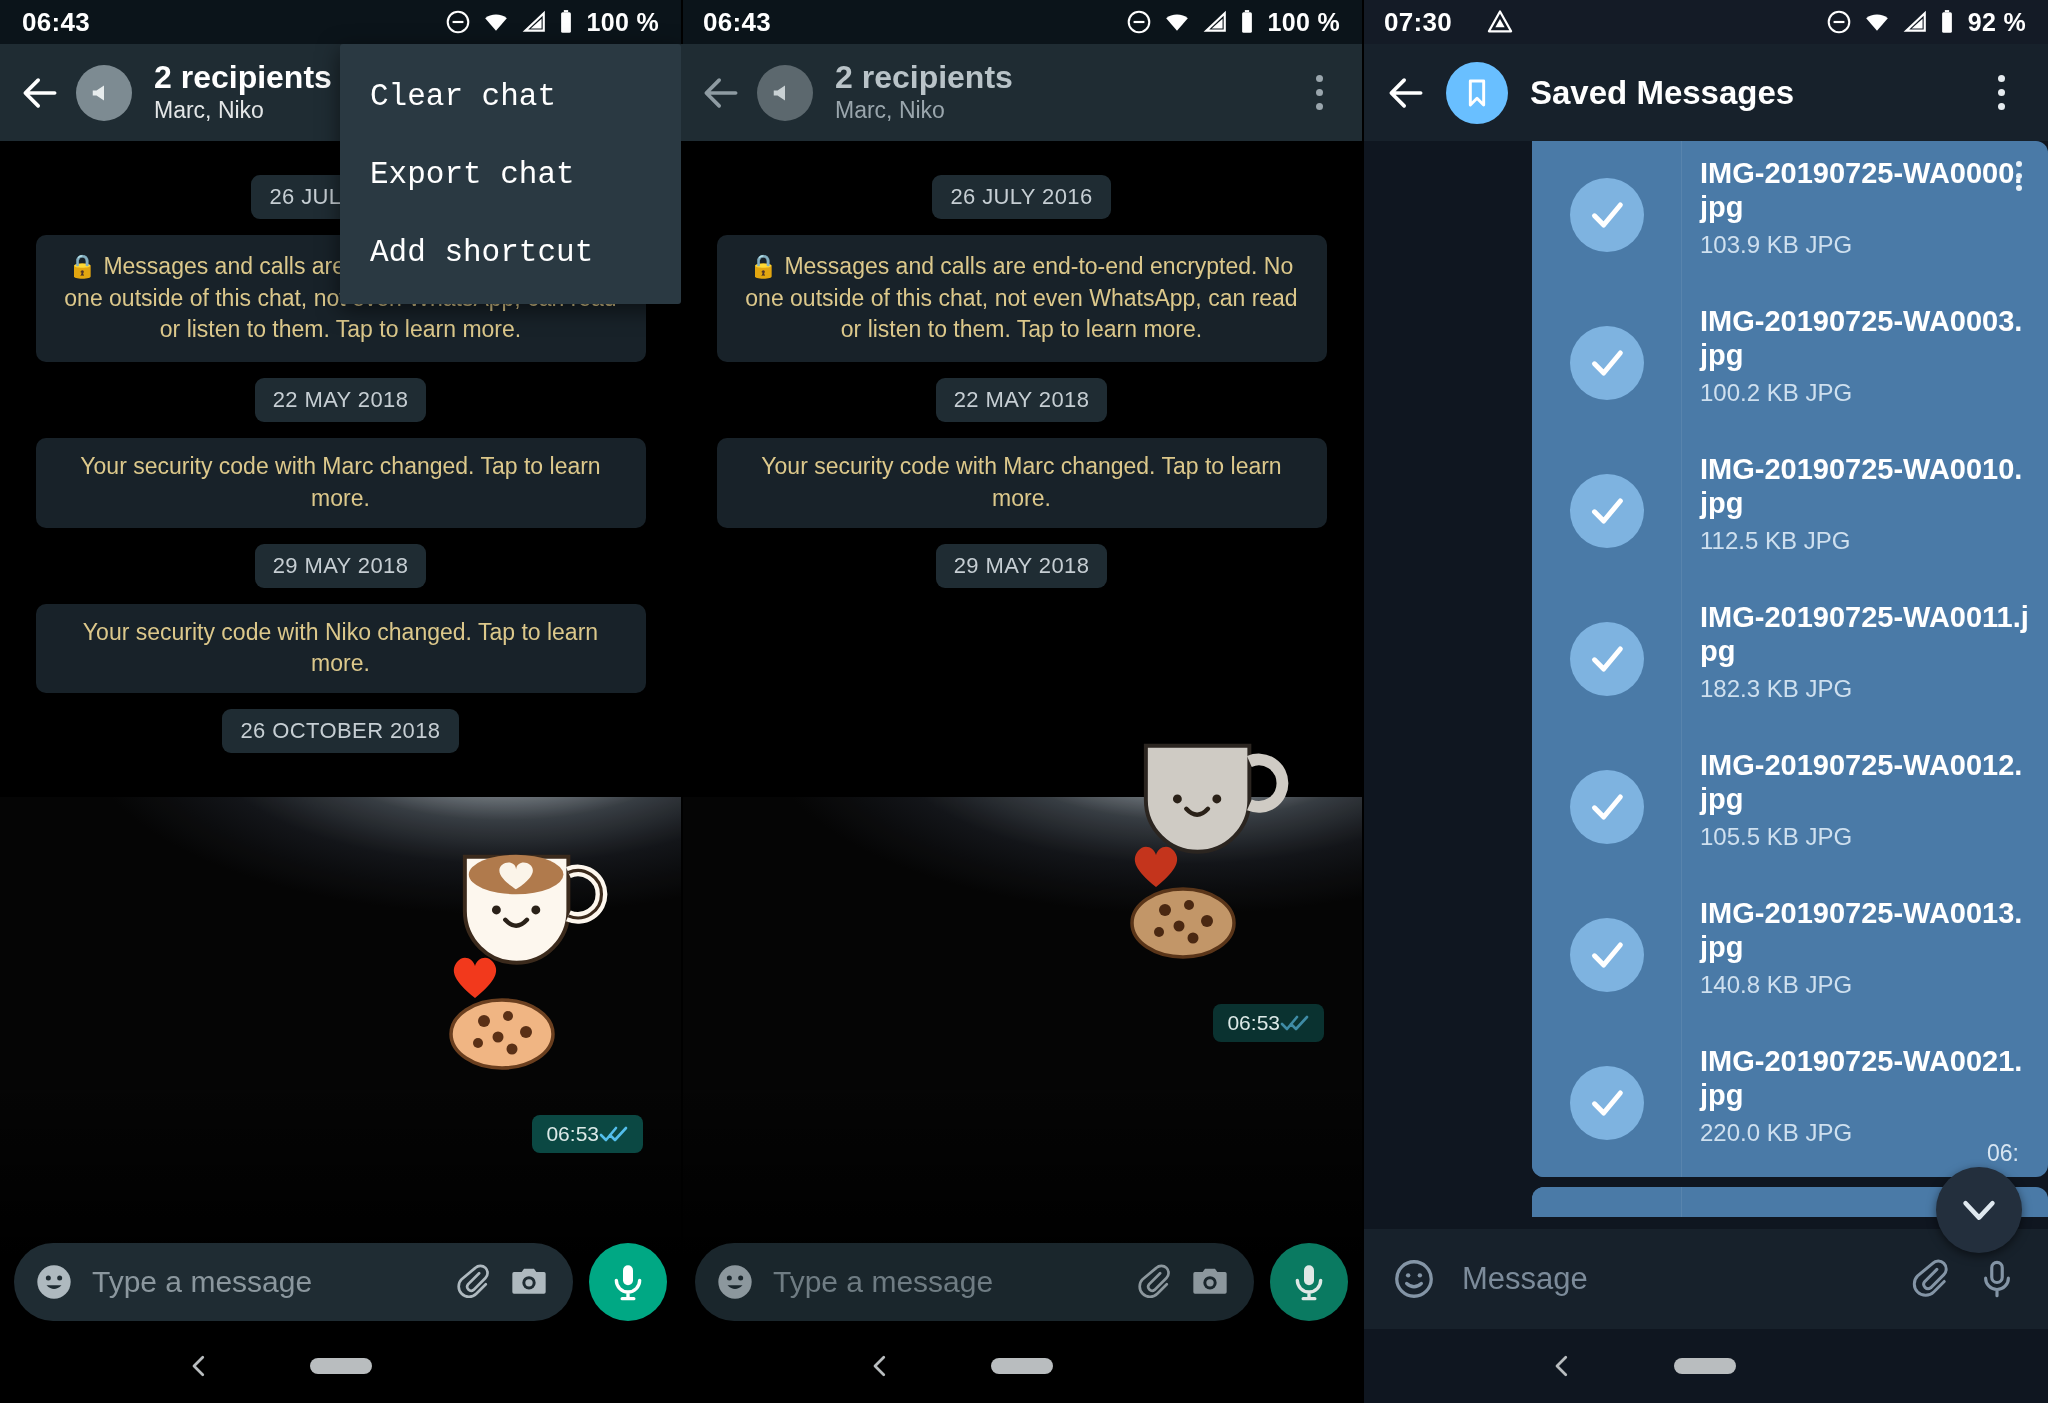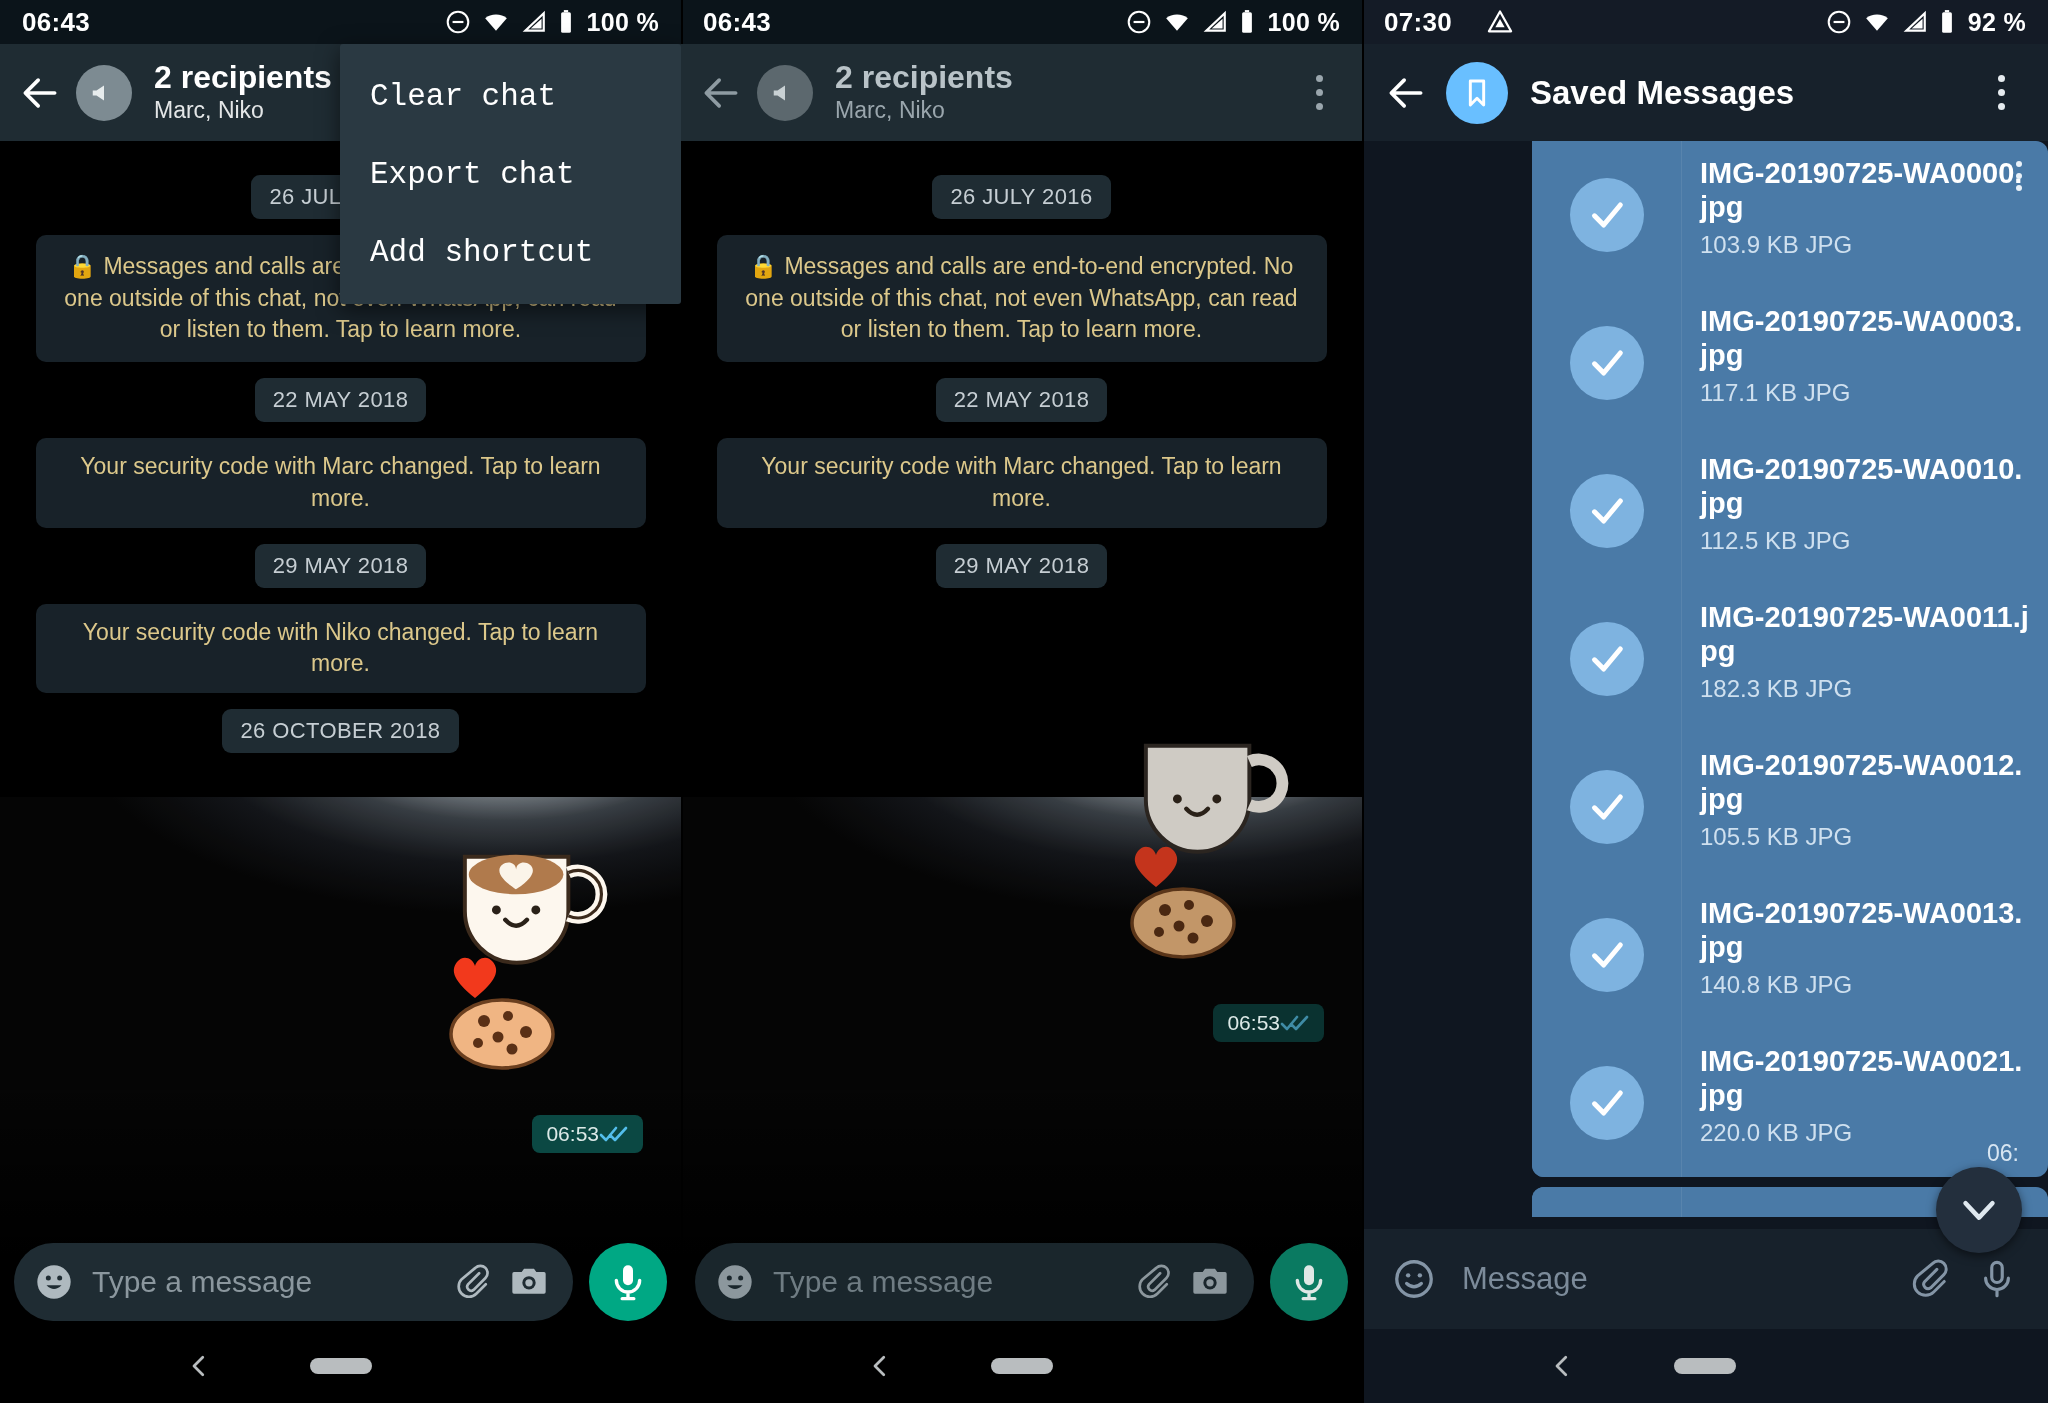--- a/index.html
+++ b/index.html
@@ -548,21 +548,21 @@
         <div class="tg-row">
           <div class="tg-check-col">
             <div class="tg-check">
               <svg width="40" height="40" viewBox="0 0 24 24">
                   <path d="M4.5 12.5 L10 18 L20 6" fill="none" stroke="#fff" stroke-width="3" stroke-linecap="round" stroke-linejoin="round"></path>
                 </svg>
             </div>
           </div>
           <div class="tg-meta">
             <div class="tg-fname">IMG-20190725-WA0003.jpg</div>
-            <div class="tg-fsize">117.1 KB JPG</div>
+            <div class="tg-fsize">100.2 KB JPG</div>
           </div>
         </div>
 
         <div class="tg-row">
           <div class="tg-check-col">
             <div class="tg-check">
               <svg width="40" height="40" viewBox="0 0 24 24">
                   <path d="M4.5 12.5 L10 18 L20 6" fill="none" stroke="#fff" stroke-width="3" stroke-linecap="round" stroke-linejoin="round"></path>
                 </svg>
             </div>

